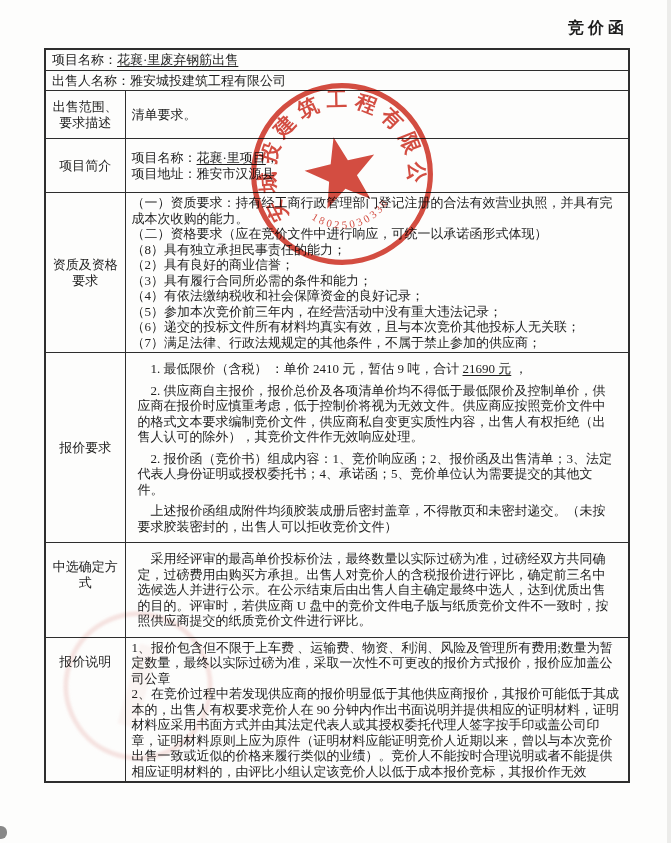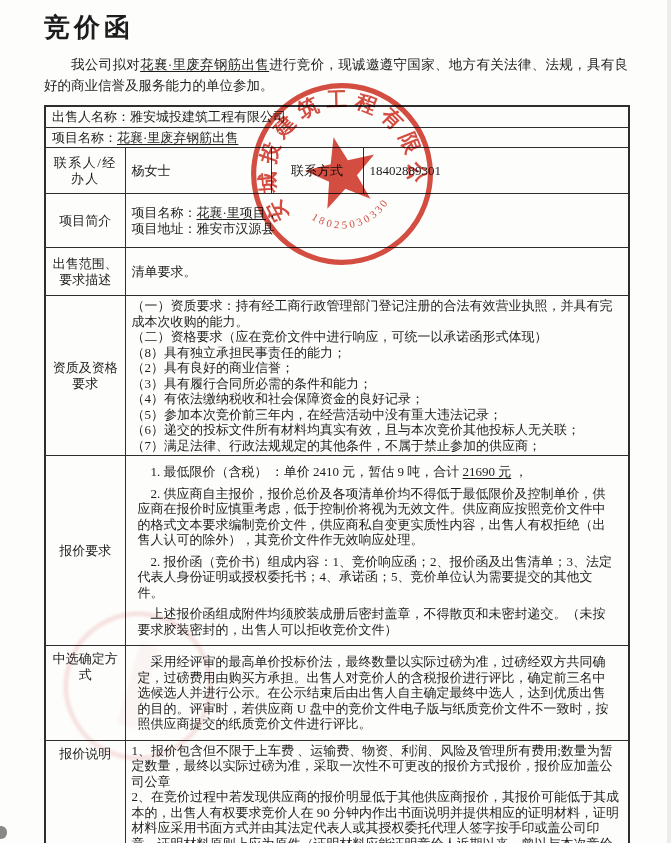--- a/index.html
+++ b/index.html
@@ -6,31 +6,31 @@
   .page {
     position:relative; width:671px; height:843px; overflow:hidden;
     background:#fdfdfc; box-sizing:border-box;
     padding:6px 43px 0 44px;
     font-family:"Liberation Serif","DejaVu Serif",serif;
     color:#1d1d1d;
   }
   .page-edge { position:absolute; right:0; top:0; width:4px; height:100%; background:#ececea; }
   .smudge { position:absolute; left:0; top:826px; width:7px; height:13px; background:#4a4a4a; border-radius:0 6px 6px 0; opacity:.65; }
 
-  .title { margin:4px 0 9px 0; text-align:left; font-size:26px; font-weight:bold; letter-spacing:4px; }
+  .title { margin:12px 0 9px 0; text-align:right; font-size:16px; font-weight:bold; letter-spacing:4px; }
   .intro { margin:0 0 9px 0; font-size:13.5px; line-height:21px; text-align:justify; text-indent:2em; }
 
   table.doc {
     width:584px; table-layout:fixed; border-collapse:collapse;
     border:2px solid #2e2e2e;
     font-size:13px; line-height:15.5px;
   }
   table.doc td { border:1px solid #2e2e2e; padding:2px 6px; vertical-align:middle; word-break:break-all; }
   td.lbl { text-align:center; padding:2px 3px; }
-  td.lbl.top { vertical-align:top; padding-top:5px; }
+  td.lbl.top { vertical-align:top; padding-top:16px; }
   td.val-top { vertical-align:top; }
   .contact-lbl { letter-spacing:1.5px; }
   .u { text-decoration:underline; text-underline-offset:2px; }
   p.para { margin:0; }
   p.ind { margin:6px; text-indent:1em; }
   .center-slash { text-align:center; }
   .qline { margin:0; }
 
   
   .seal {
@@ -44,57 +44,50 @@
     mix-blend-mode:multiply; pointer-events:none;
   }
 </style>
 </head>
 <body>
 
 <div class="page">
 
   <h1 class="title">竞价函</h1>
 
-  <p class="intro"><span>我公司拟对</span><span class="u">花襄·里废弃钢筋出售</span><span>进行竞价，现诚邀遵守国家、地方有关法律、法规，具有良好的商业信誉及服务能力的单位参加。</span></p>
 
   <table class="doc">
     <colgroup>
         <col style="width:80px">
         <col style="width:146px">
         <col style="width:92px">
         <col style="width:266px">
       </colgroup>
 
     <tbody>
         <tr>
+      <td colspan="4"><span>项目名称：</span><span class="u">花襄·里废弃钢筋出售</span></td>
+    </tr>
+
+    <tr>
       <td colspan="4"><span>出售人名称：</span><span>雅安城投建筑工程有限公司</span></td>
     </tr>
 
-    <tr>
-      <td colspan="4"><span>项目名称：</span><span class="u">花襄·里废弃钢筋出售</span></td>
-    </tr>
 
-    <tr style="height:46px">
-      <td class="lbl contact-lbl">联系人/经办人</td>
-      <td class="val-top">杨女士</td>
-      <td class="lbl">联系方式</td>
-      <td class="val-top">18402889301</td>
+    <tr style="height:48px">
+      <td class="lbl">出售范围、要求描述</td>
+      <td colspan="3" class="val-top">清单要求。</td>
     </tr>
 
     <tr style="height:54px">
       <td class="lbl">项目简介</td>
       <td colspan="3">
         <p class="para"><span>项目名称：</span><span class="u">花襄·里项目</span><span>，</span></p>
         <p class="para"><span>项目地址：</span><span>雅安市汉源县</span></p>
       </td>
-    </tr>
-
-    <tr style="height:48px">
-      <td class="lbl">出售范围、要求描述</td>
-      <td colspan="3" class="val-top">清单要求。</td>
     </tr>
 
 
     <tr>
       <td class="lbl">资质及资格要求</td>
       <td colspan="3" class="val-top">
         <p class="qline">（一）资质要求：持有经工商行政管理部门登记注册的合法有效营业执照，并具有完成本次收购的能力。</p>
         <p class="qline">（二）资格要求（应在竞价文件中进行响应，可统一以承诺函形式体现）</p>
         <p class="qline">（8）具有独立承担民事责任的能力；</p>
         <p class="qline">（2）具有良好的商业信誉；</p>

